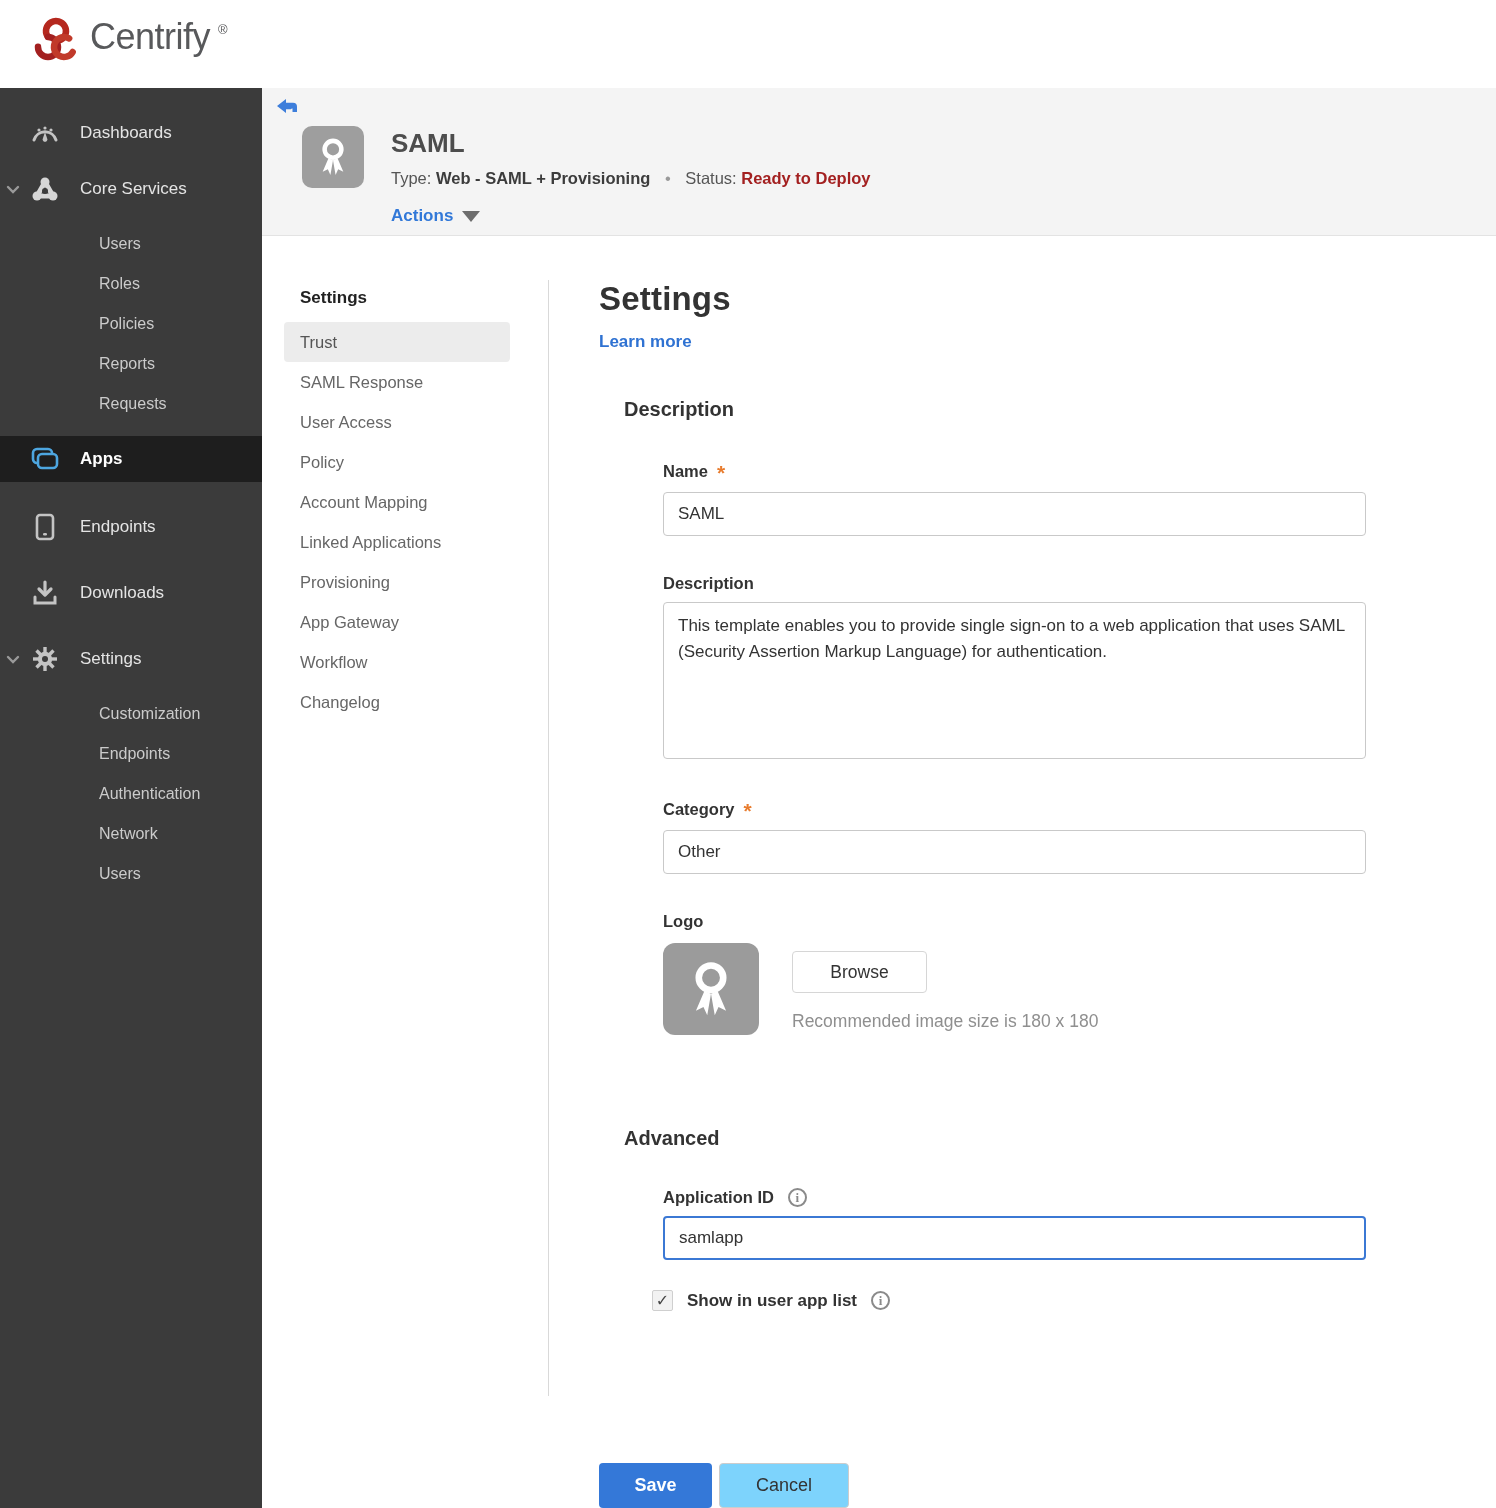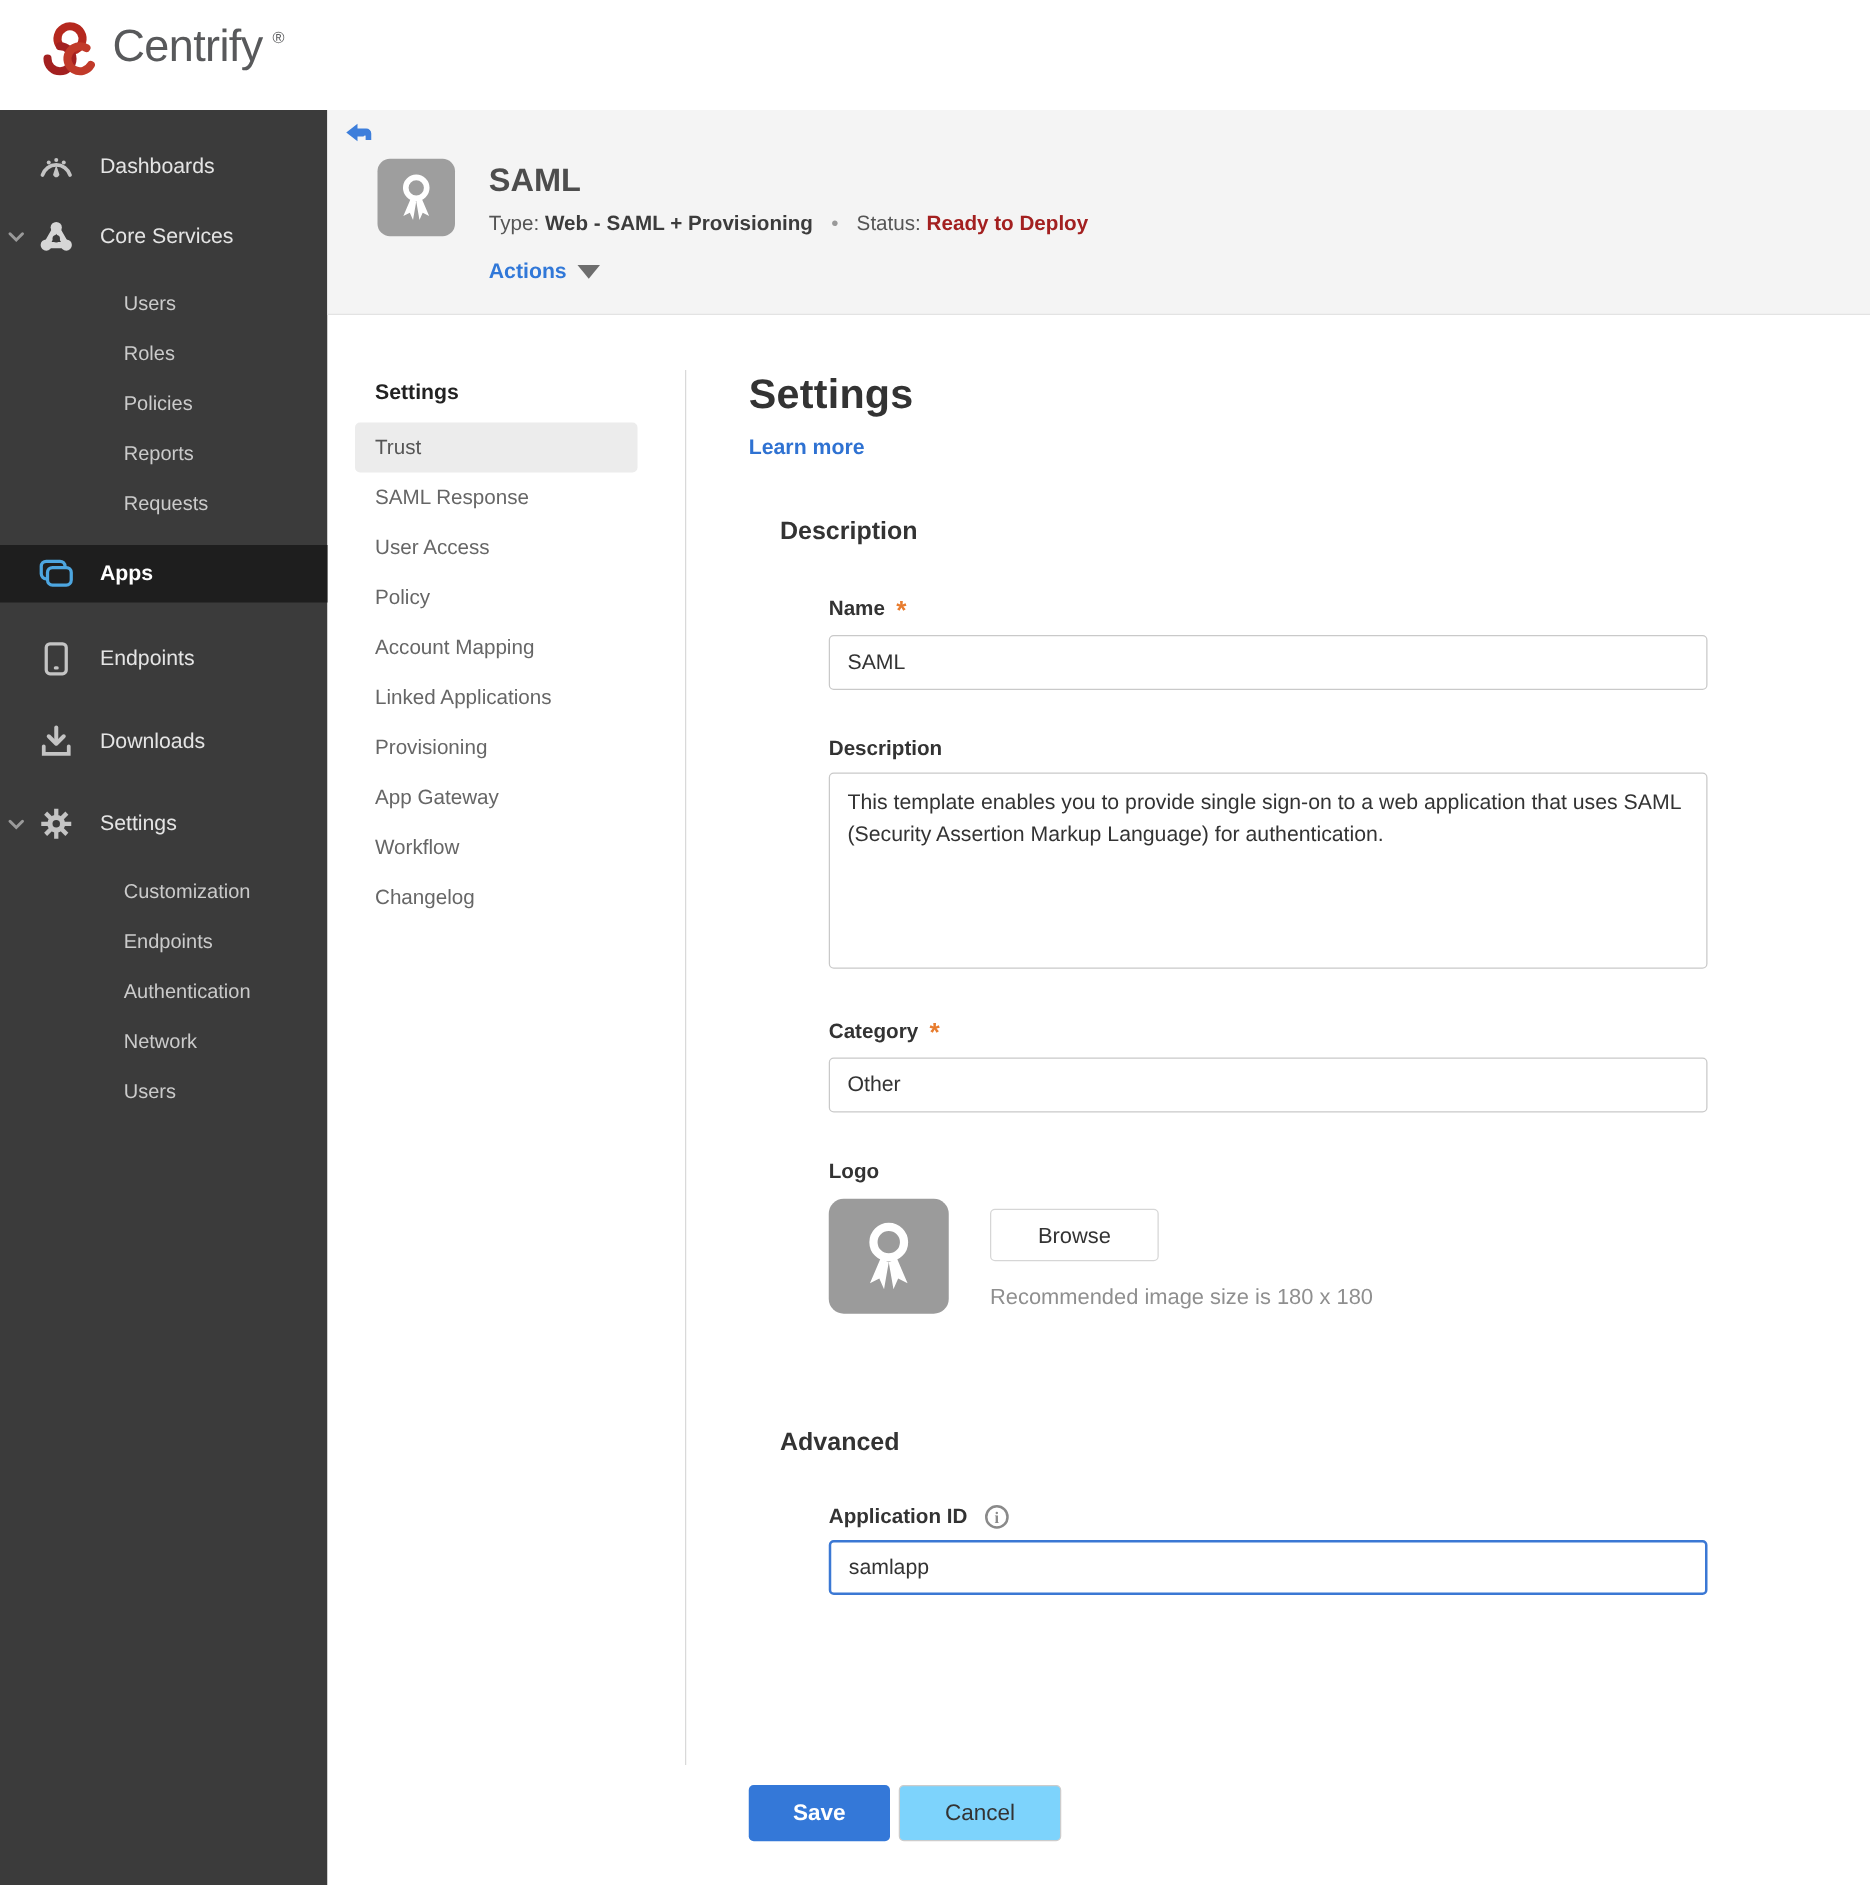--- a/index.html
+++ b/index.html
@@ -318,20 +318,25 @@
         <div class="section-heading advanced-heading">Advanced</div>
 
         <div class="field">
           <div class="field-label">
             <span>Application ID</span>
             <span class="info-icon"></span>
           </div>
           <input class="text-input focused" type="text" value="samlapp" style="">
         </div>
 
+        <div class="checkbox-row">
+          <span class="checkbox"></span>
+          <span class="checkbox-label">Show in user app list</span>
+          <span class="info-icon"></span>
+        </div>
 
         <div class="button-row">
           <button class="save-btn">Save</button>
           <button class="cancel-btn">Cancel</button>
         </div>
       </div>
     </div>
   </div>
 </div>
 

